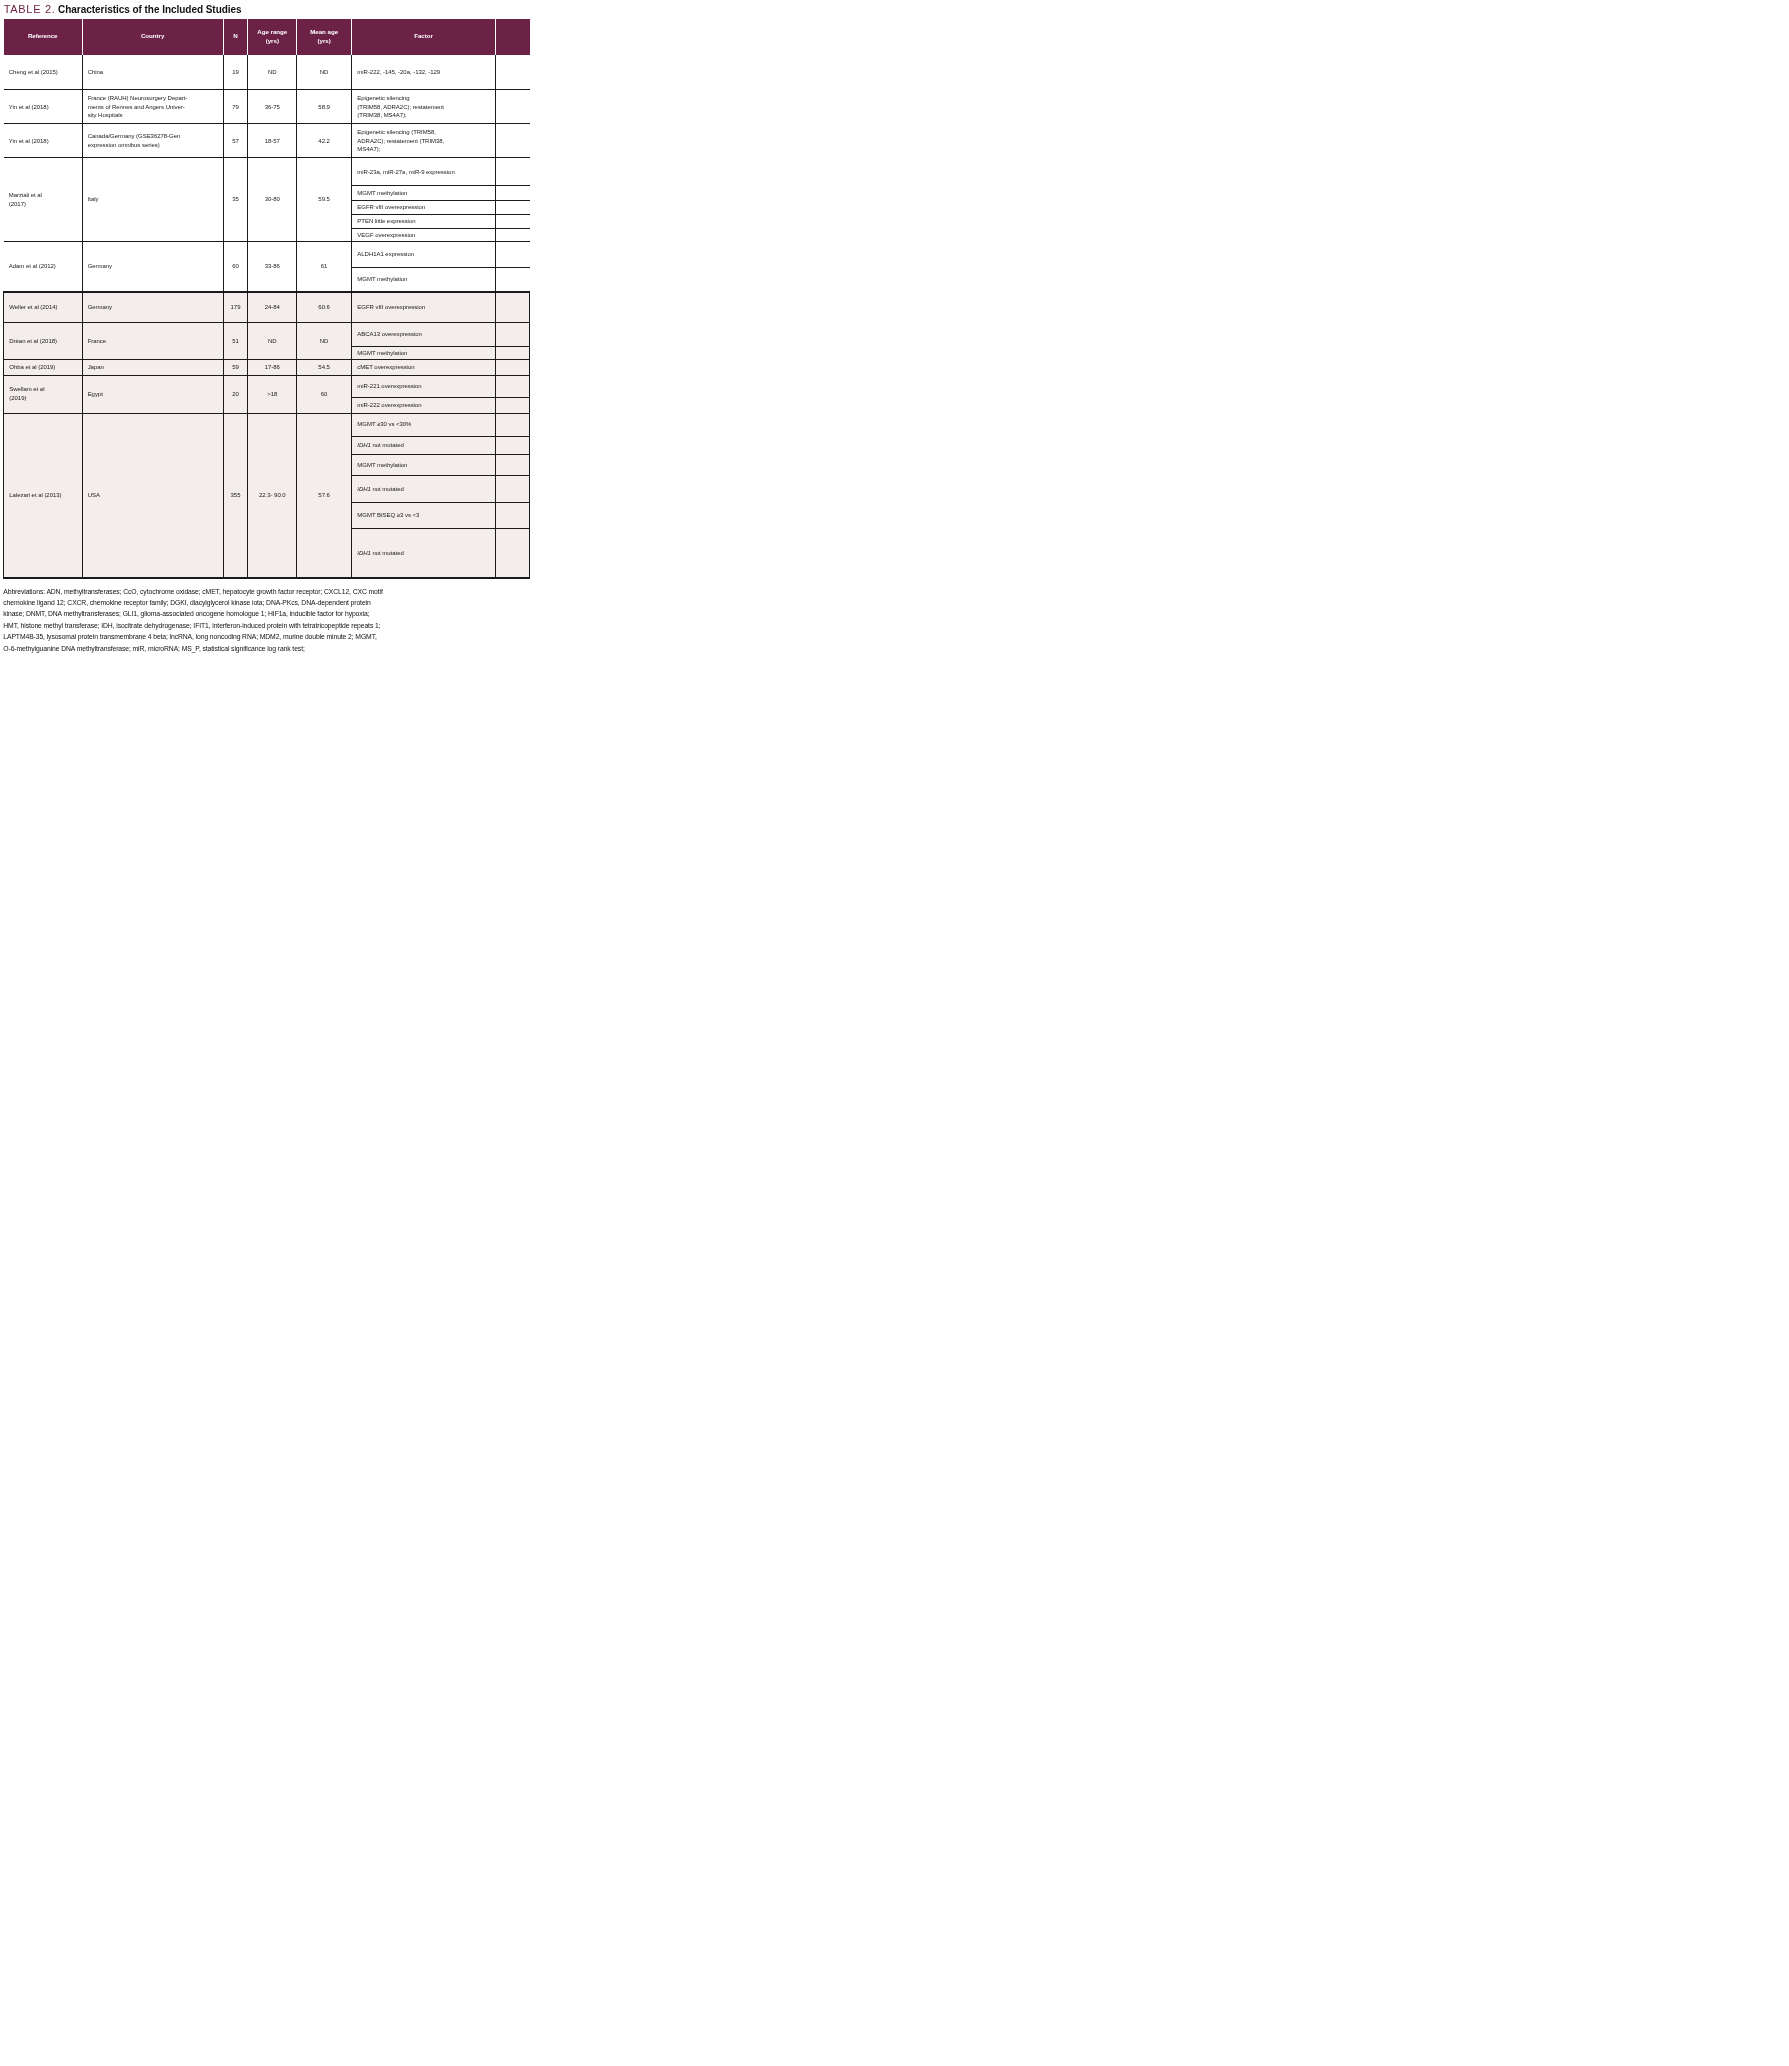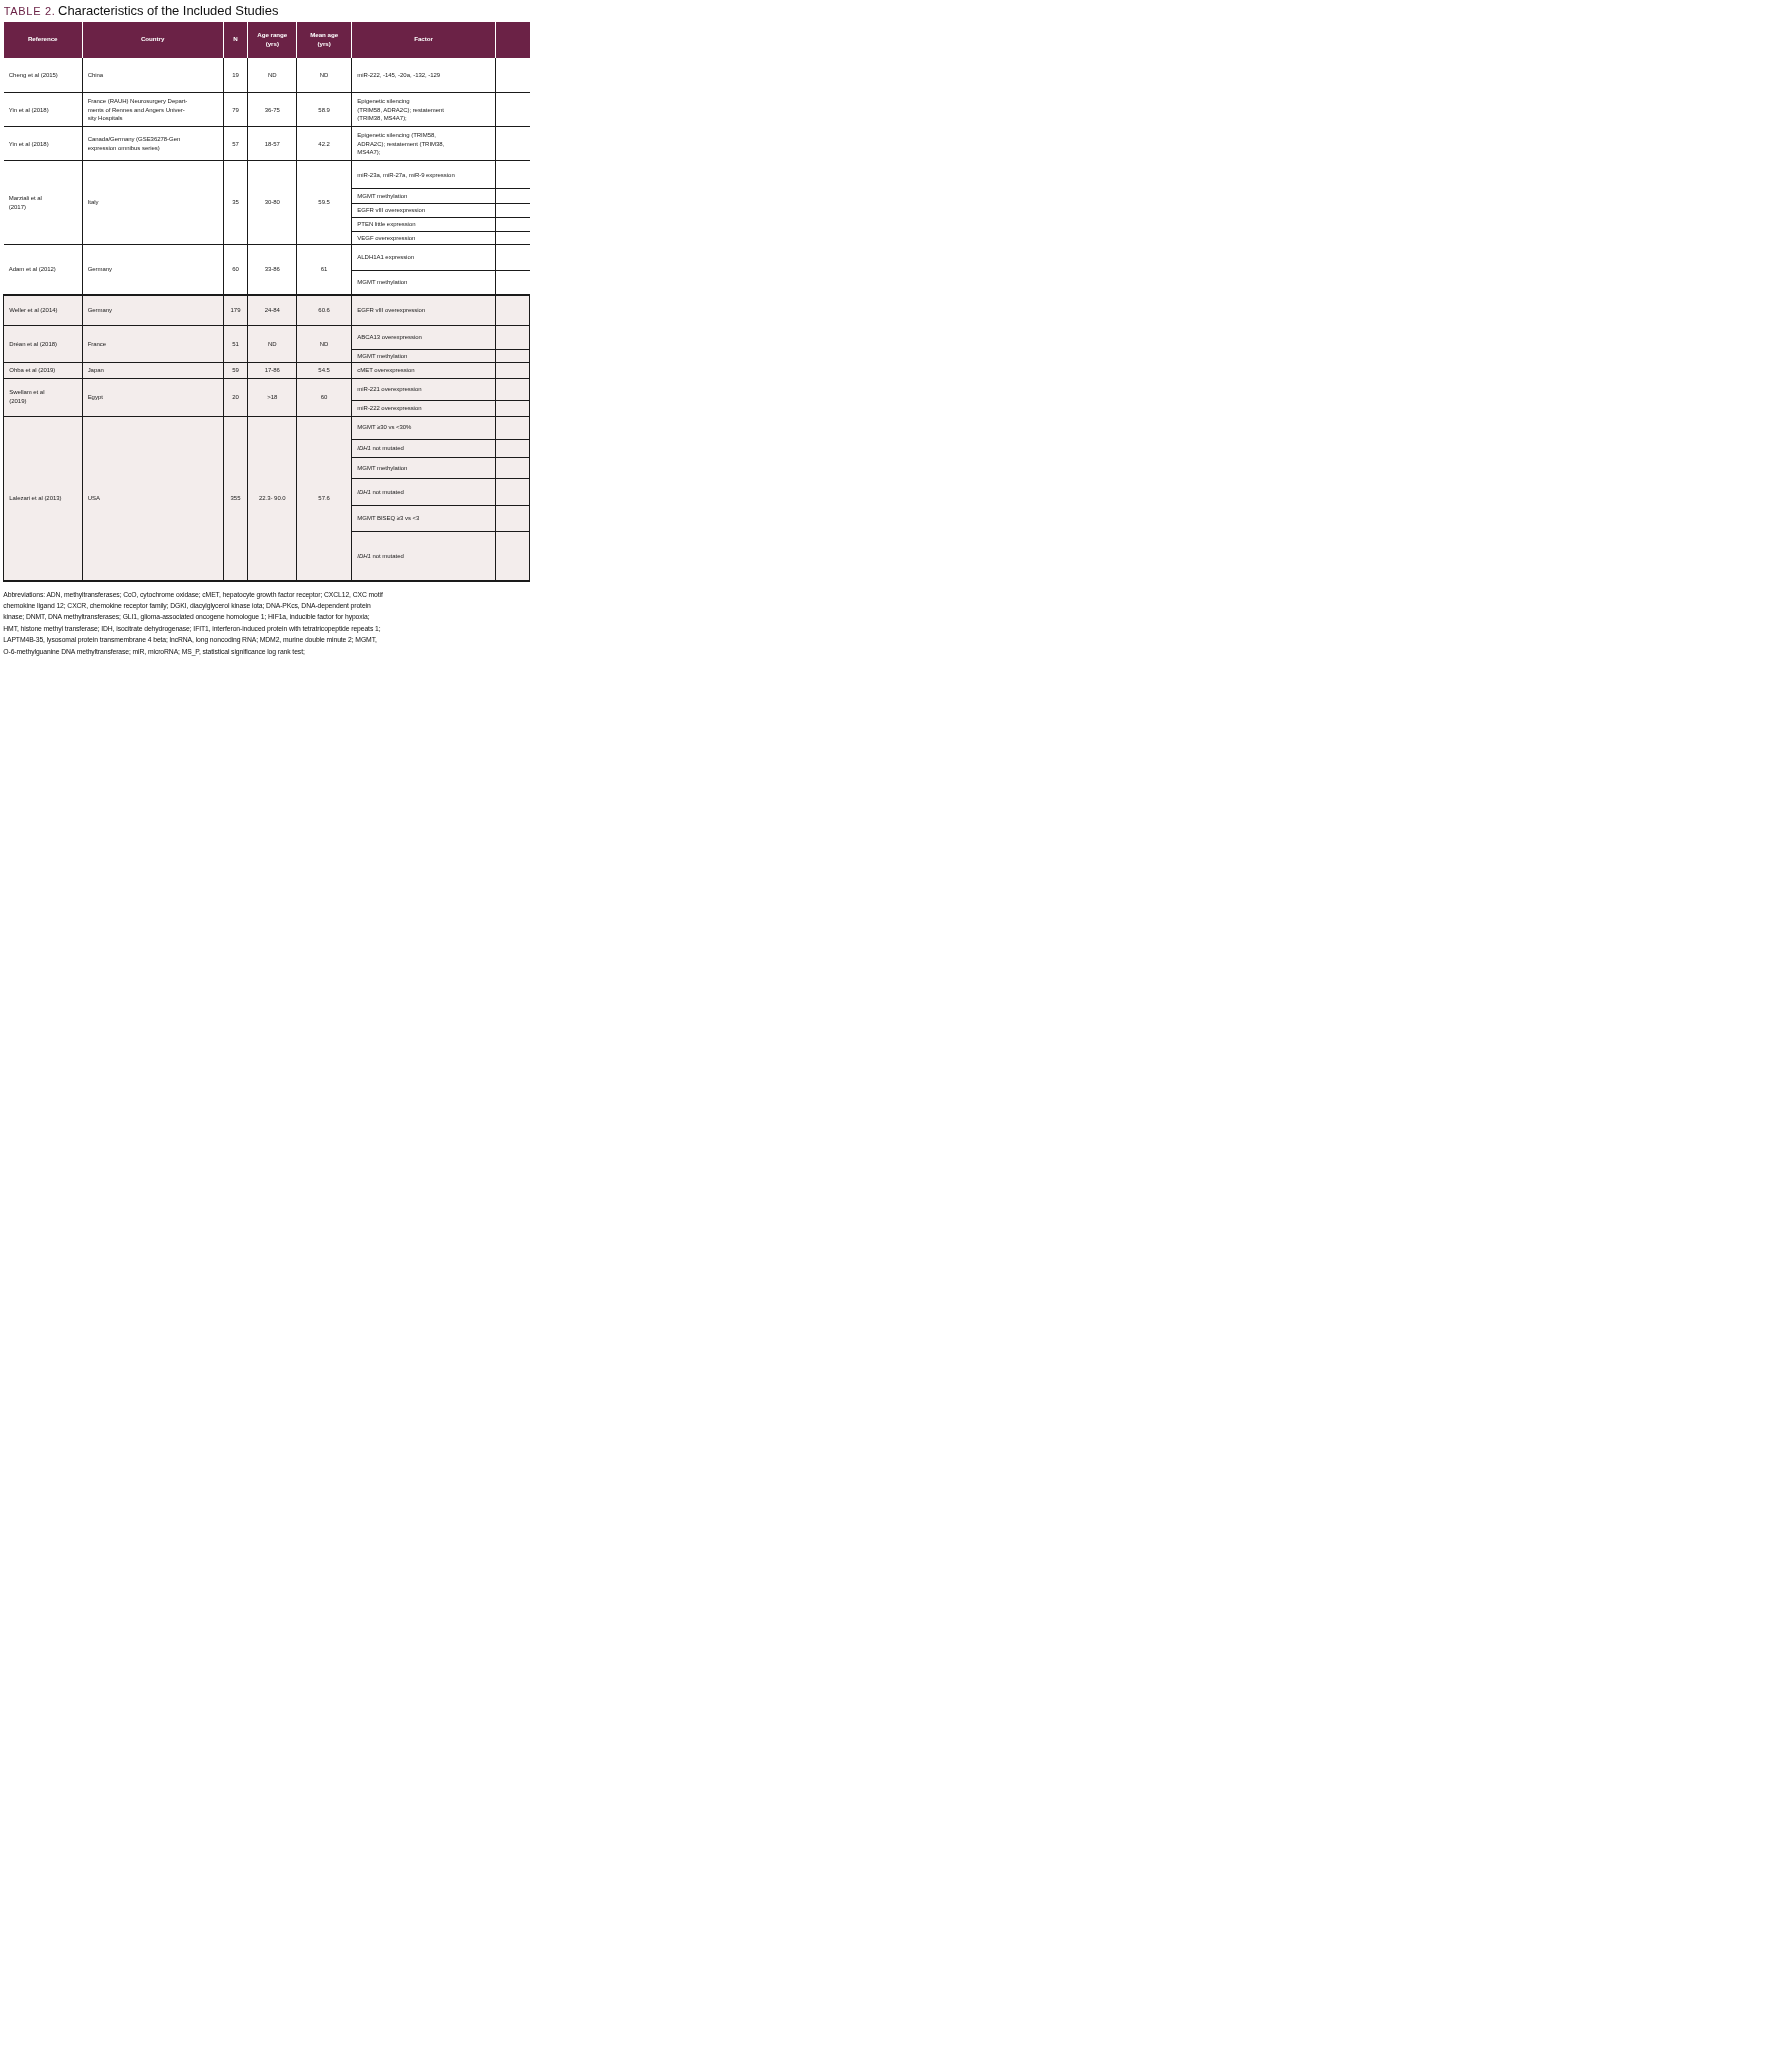--- a/index.html
+++ b/index.html
@@ -13,22 +13,22 @@
 
   
   .title-block { margin: 0.8px 0 3.7px 0.4px; white-space: nowrap; }
   .title-label {
     font-size: 11px;
     font-weight: 400;
     letter-spacing: 0.7px;
     color: #6b2246;
   }
   .title-text {
-    font-size: 13px;
-    font-weight: 400;
+    font-size: 10px;
+    font-weight: 700;
     color: #111111;
     letter-spacing: -0.04px;
     margin-left: 2.5px;
   }
 
   
   table.studies {
     border-collapse: collapse;
     table-layout: fixed;
     width: 527px;

